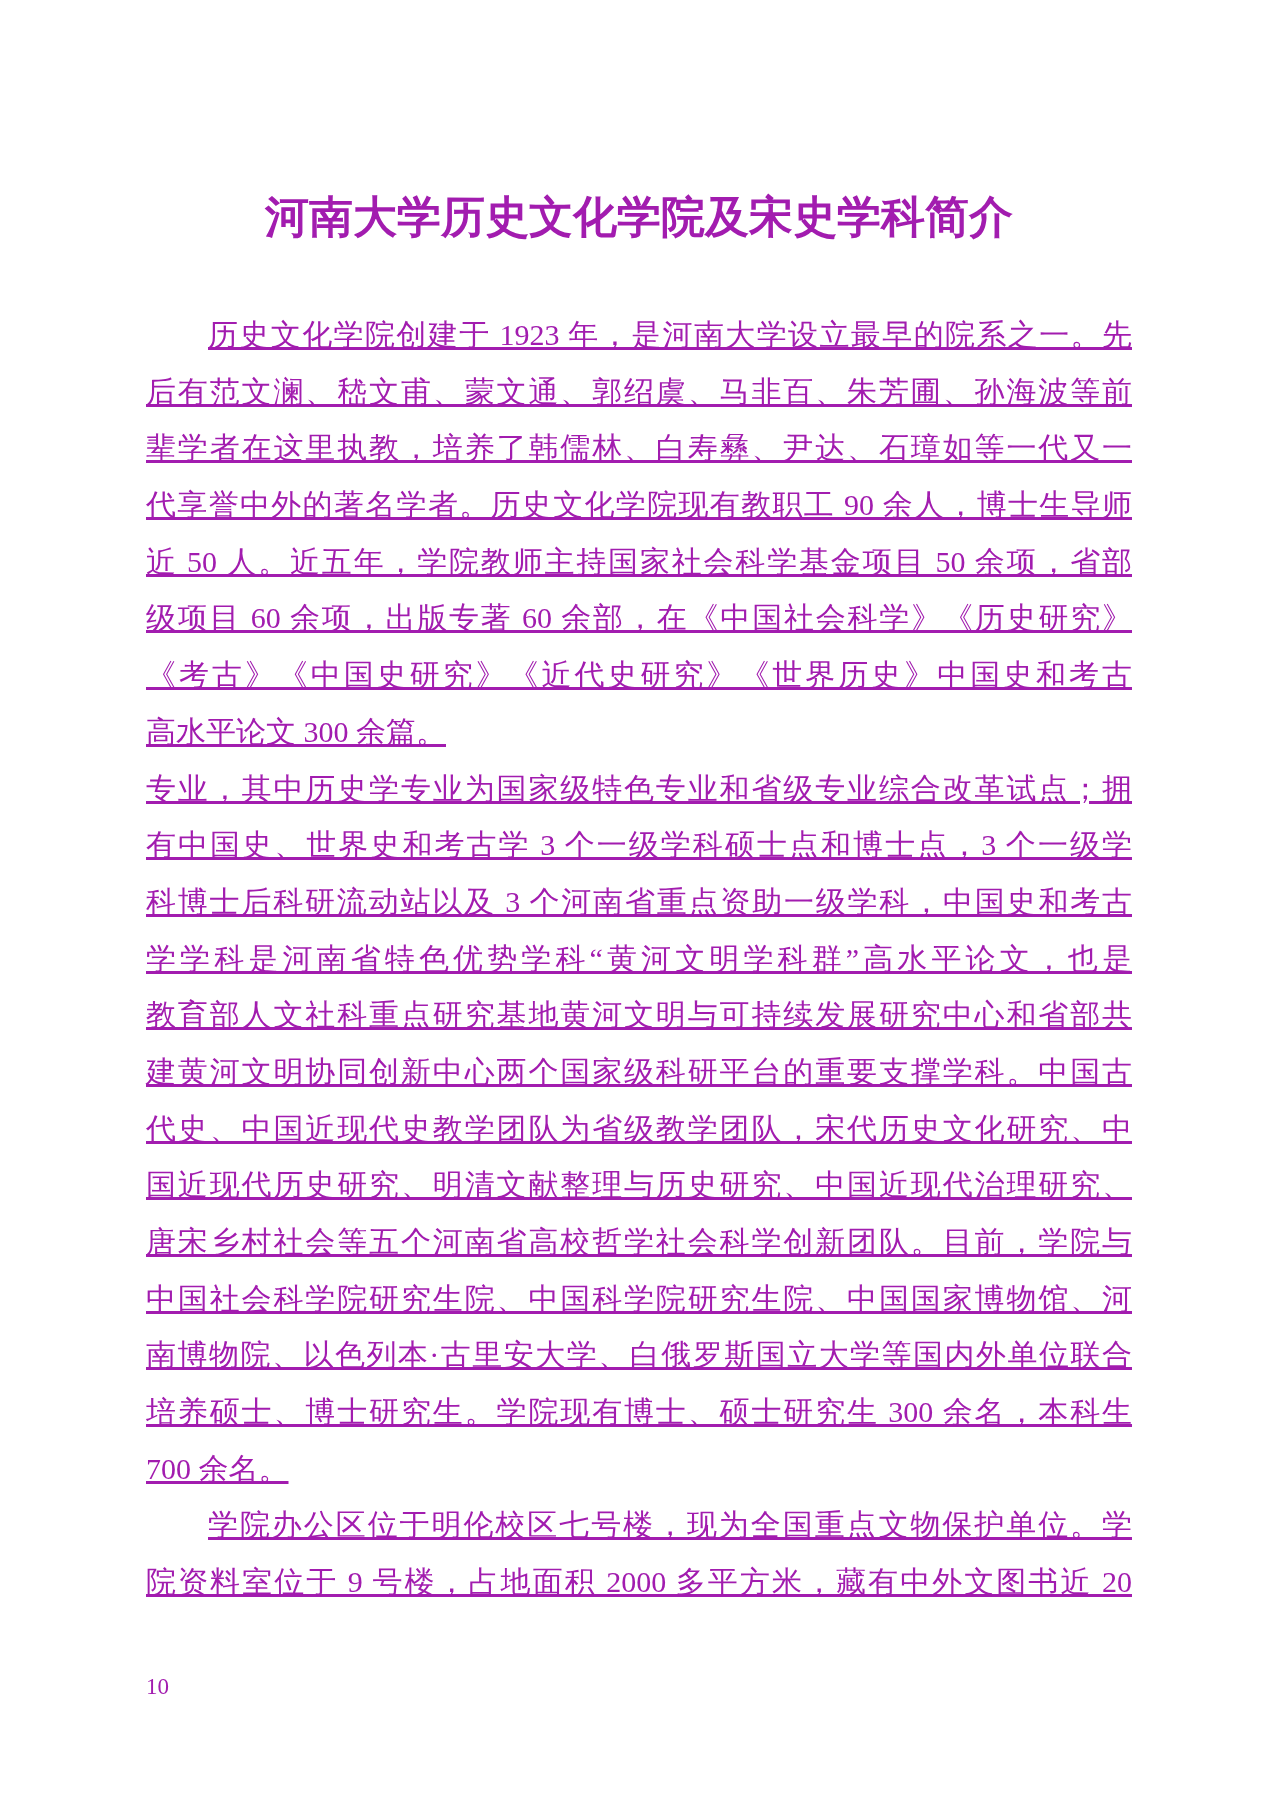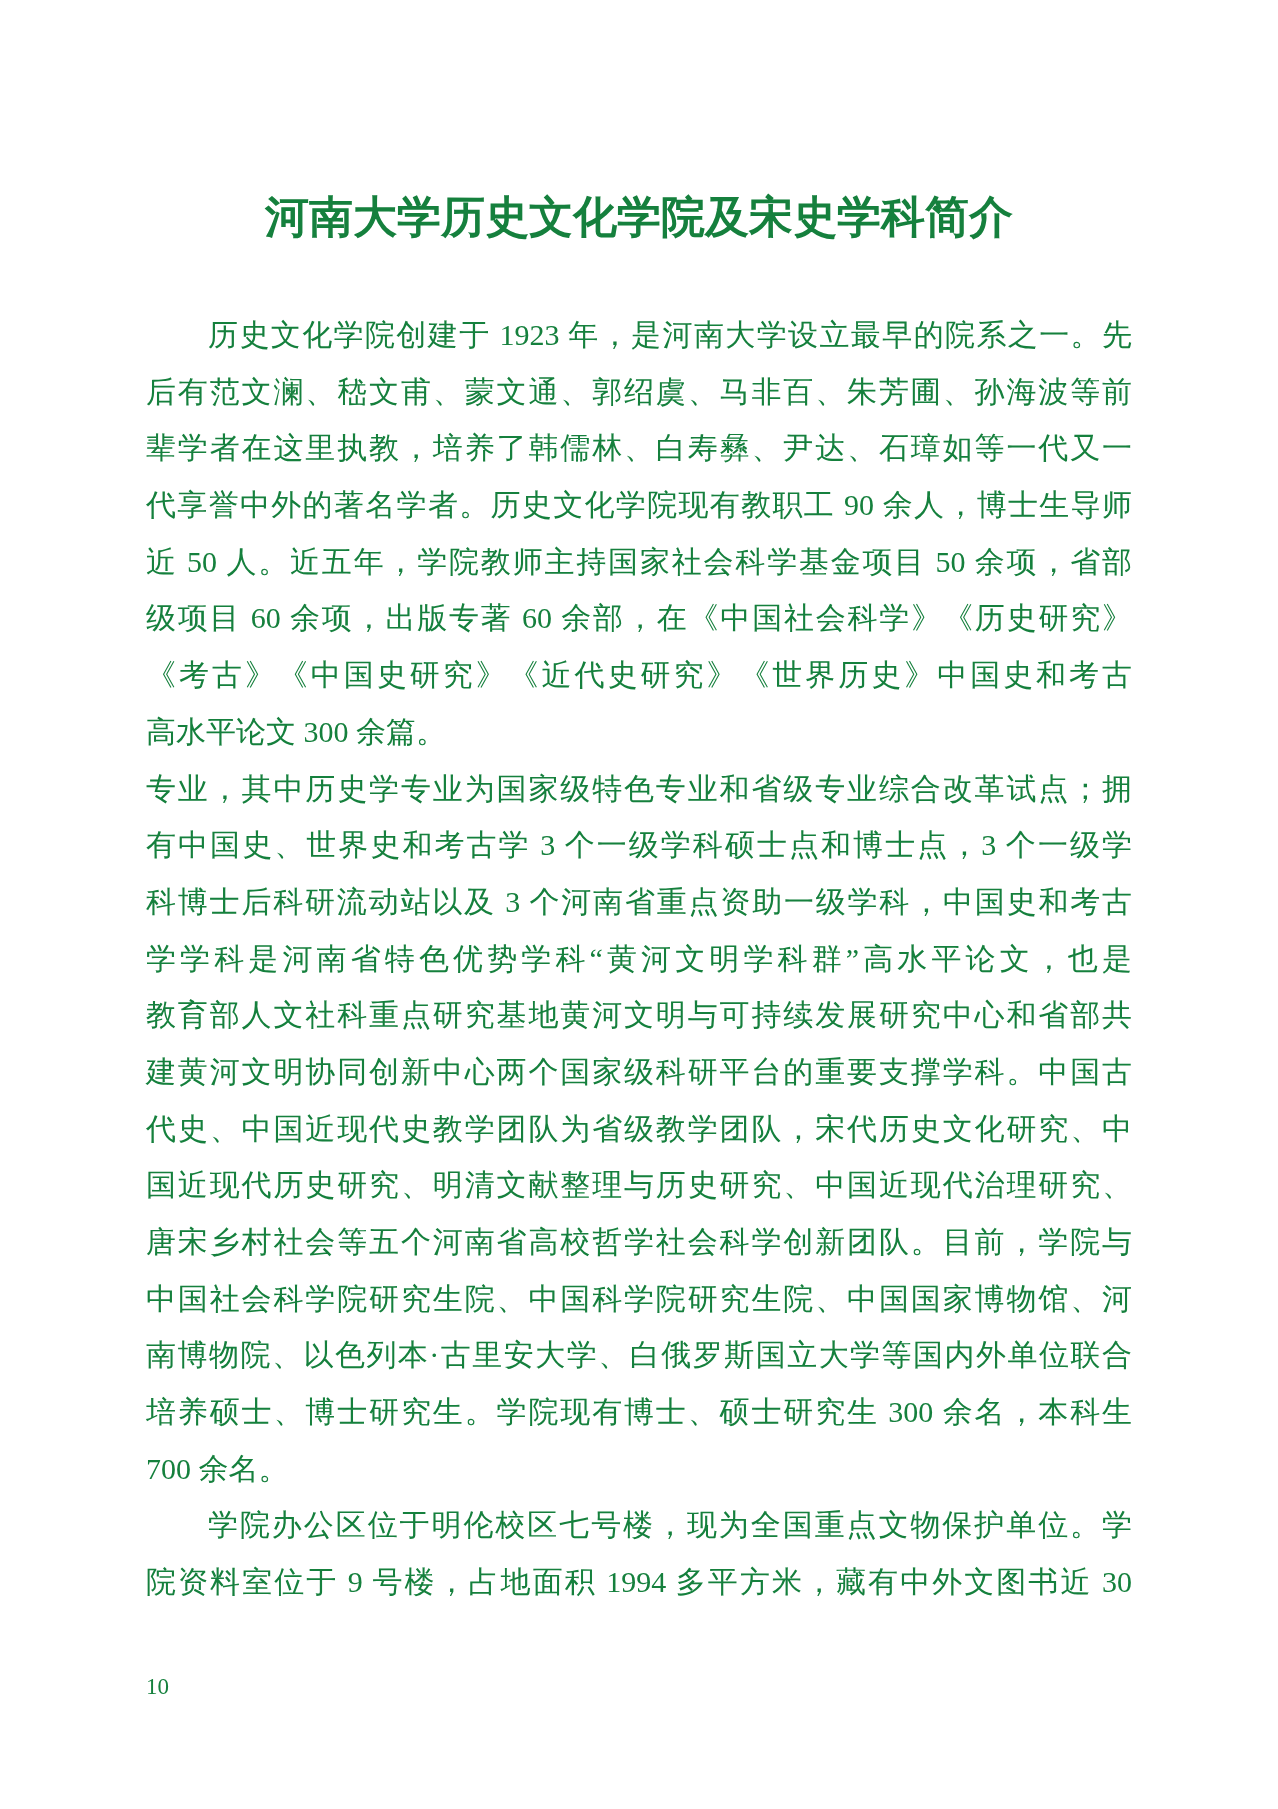--- a/index.html
+++ b/index.html
@@ -5,21 +5,21 @@
   html, body {
     margin: 0;
     padding: 0;
     background: #ffffff;
   }
   .page {
     position: relative;
     width: 1278px;
     height: 1809px;
     background: #ffffff;
-    color: #15803d;
+    color: #a21caf;
     font-family: "Liberation Serif", "DejaVu Serif", serif;
     overflow: hidden;
   }
   .doc-title {
     position: absolute;
     top: 192px;
     left: 146px;
     width: 986px;
     margin: 0;
     text-align: center;
@@ -31,20 +31,21 @@
   }
   .doc-body {
     position: absolute;
     top: 307px;
     left: 146px;
     width: 986px;
   }
   .para {
     margin: 0;
     padding: 0;
+    text-decoration: underline;
   }
   .line {
     height: 56.7px;
     line-height: 56.7px;
     font-size: 30px;
     text-align: justify;
     text-align-last: justify;
     text-justify: inter-character;
     white-space: nowrap;
     overflow: visible;
@@ -92,18 +93,18 @@
         <div class="line">代史、中国近现代史教学团队为省级教学团队，宋代历史文化研究、中</div>
         <div class="line">国近现代历史研究、明清文献整理与历史研究、中国近现代治理研究、</div>
         <div class="line">唐宋乡村社会等五个河南省高校哲学社会科学创新团队。目前，学院与</div>
         <div class="line">中国社会科学院研究生院、中国科学院研究生院、中国国家博物馆、河</div>
         <div class="line">南博物院、以色列本·古里安大学、白俄罗斯国立大学等国内外单位联合</div>
         <div class="line">培养硕士、博士研究生。学院现有博士、硕士研究生 300 余名，本科生</div>
         <div class="line nofill">700 余名。</div>
       </div>
       <div class="para">
         <div class="line indent">学院办公区位于明伦校区七号楼，现为全国重点文物保护单位。学</div>
-        <div class="line">院资料室位于 9 号楼，占地面积 1994 多平方米，藏有中外文图书近 30</div>
+        <div class="line">院资料室位于 9 号楼，占地面积 2000 多平方米，藏有中外文图书近 20</div>
       </div>
     </div>
 
   <div class="page-number">10</div>
 </div>
 
 </body></html>

